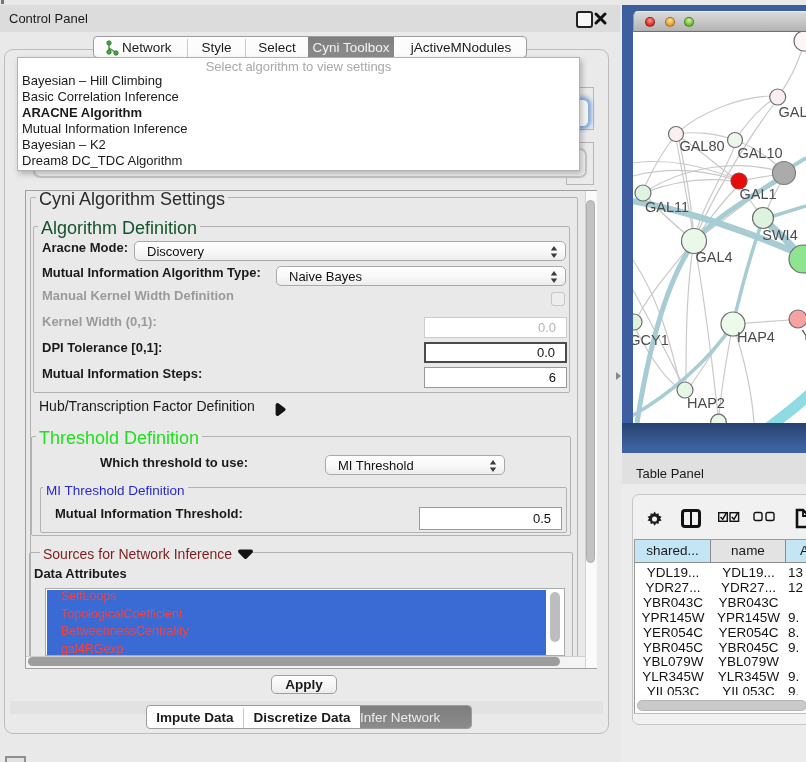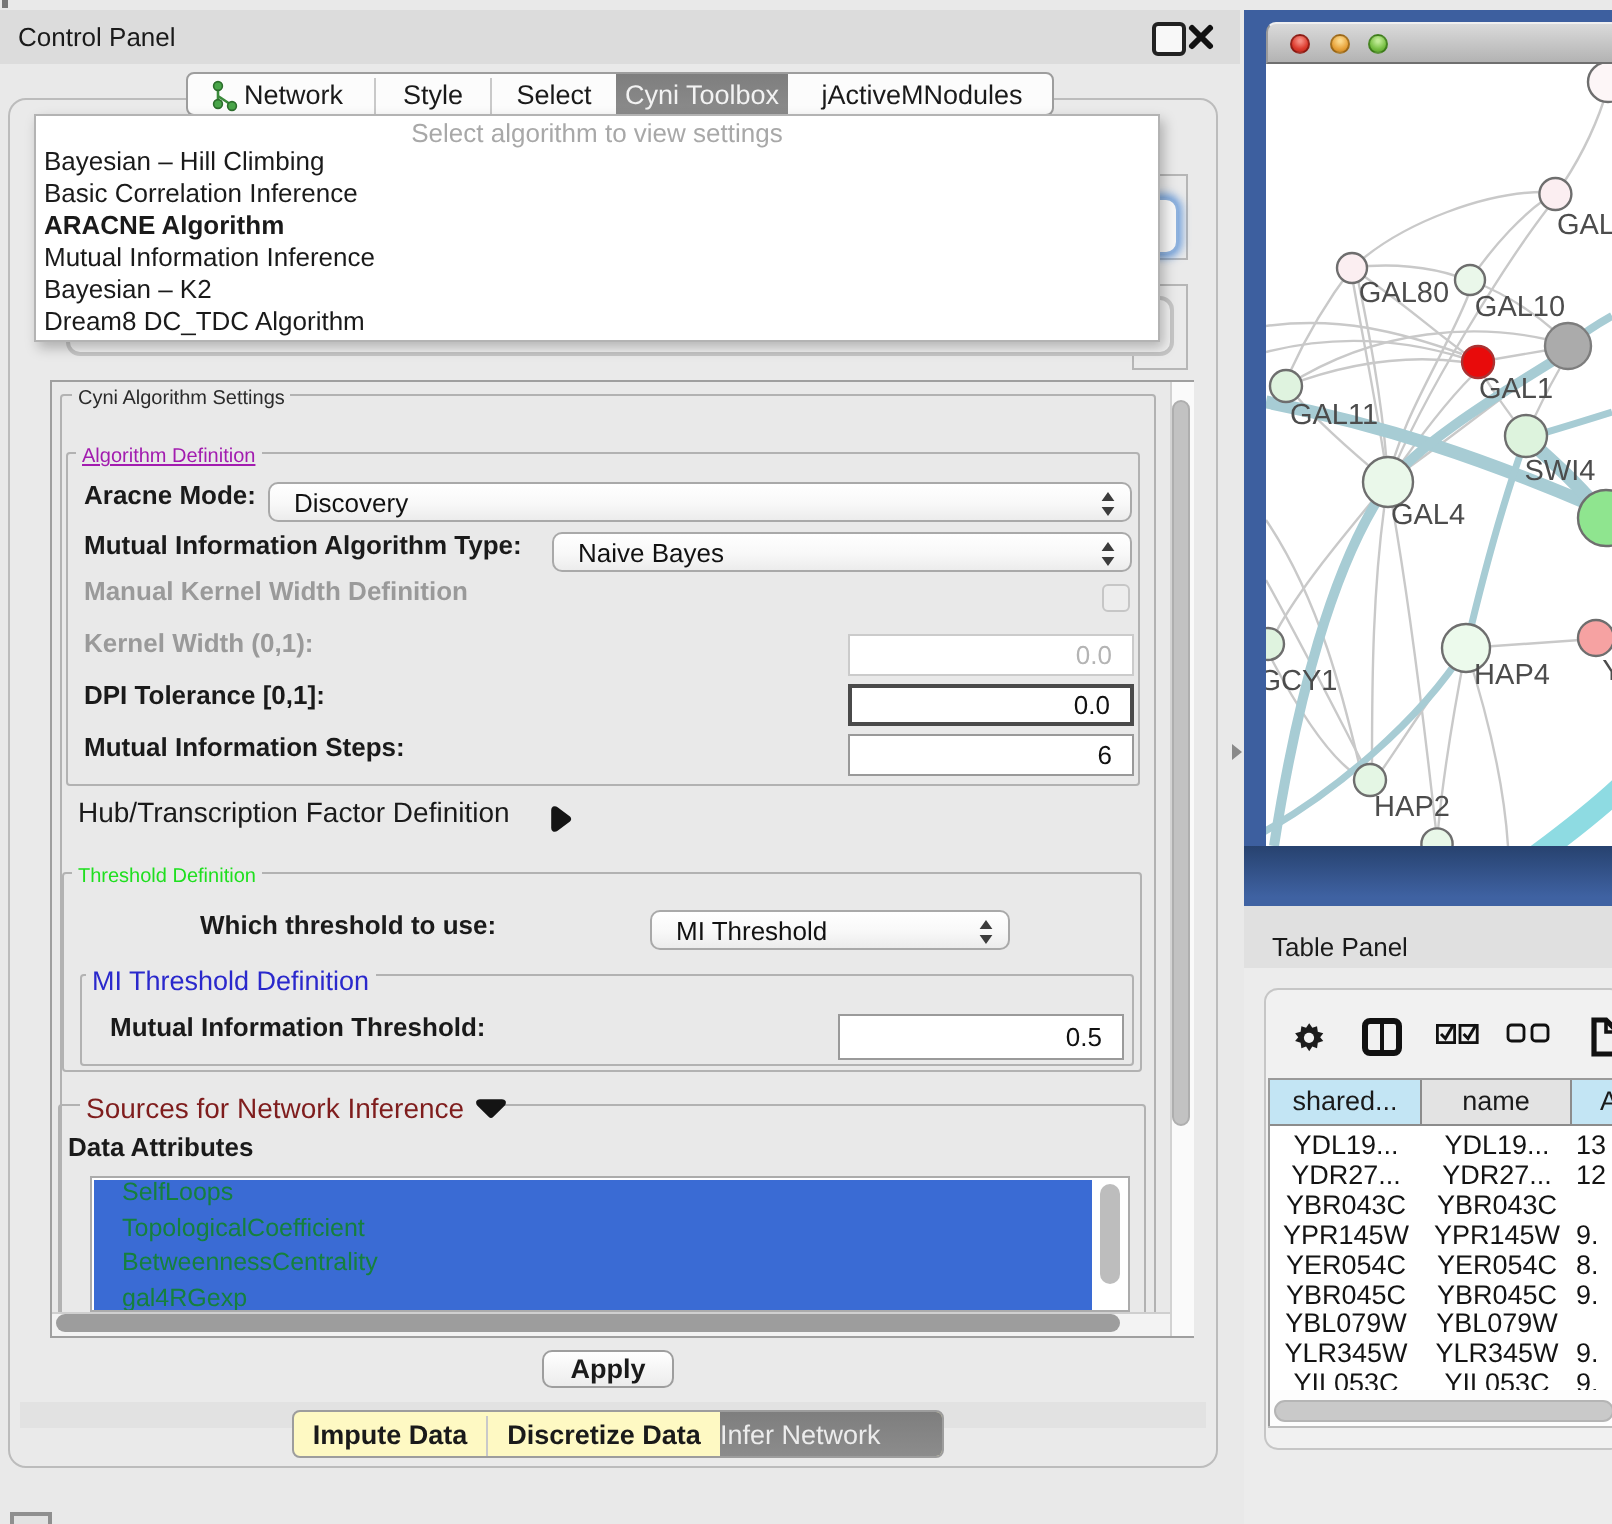--- a/index.html
+++ b/index.html
@@ -8,21 +8,21 @@
   .abs{position:absolute;}
   .b13{font-size:13px;font-weight:bold;}
   .p13{font-size:13px;}
   .gray{color:#9a9a9a;}
   .combo{position:absolute;height:21px;border:1px solid #a9a9a9;border-radius:5px;
          background:linear-gradient(#ffffff,#f8f8f8 55%,#ececec);box-sizing:border-box;}
   .combo .ct{position:absolute;left:12px;top:0;line-height:20px;font-size:13px;color:#111;}
   .field{position:absolute;height:21px;background:#fff;box-sizing:border-box;
          font-size:13px;text-align:right;line-height:19px;padding-right:10px;}
   .grp{position:absolute;border:1px solid #b2b2b2;border-radius:2px;box-sizing:border-box;}
-  .gt{position:absolute;top:-7px;background:#e9e9e9;padding:0 3px;font-size:10px;line-height:17px;white-space:nowrap;}
+  .gt{position:absolute;top:-7px;background:#e9e9e9;padding:0 3px;font-size:18px;line-height:17px;white-space:nowrap;}
 </style>
 </head>
 <body>
 
 <div class="abs" style="left:1px;top:0;width:3px;height:4px;background:#777;"></div>
 <div class="abs" style="left:0;top:5px;width:620px;height:27px;background:#dcdcdc;">
   <div class="abs p13" style="left:9px;top:0;line-height:27px;">Control Panel</div>
   <div class="abs" style="left:576px;top:6px;width:13px;height:13px;border:2px solid #222;border-radius:3px;background:#f8f8f8;"></div>
   <svg class="abs" style="left:593px;top:6px;" width="15" height="15" viewBox="0 0 15 15">
     <path d="M3 3 L12 12 M12 3 L3 12" stroke="#111" stroke-width="3" stroke-linecap="round"></path>
@@ -64,21 +64,21 @@
   <div class="abs p13" style="left:4px;top:95px;line-height:16px;">Dream8 DC_TDC Algorithm</div>
 </div>
 
 <div class="abs" style="left:25px;top:190px;width:572px;height:479px;border:1px solid #9f9f9f;background:#e9e9e9;box-sizing:border-box;overflow:hidden;" id="viewport">
 
   <div class="grp" style="left:4px;top:6px;width:548px;height:462px;">
     <div class="gt" style="left:5px;color:#2b2b2b;">Cyni Algorithm Settings</div>
   </div>
 
   <div class="grp" style="left:7px;top:35px;width:537px;height:167px;">
-    <div class="gt" style="left:4px;color:#a21caf;text-decoration:underline;">Algorithm Definition</div>
+    <div class="gt" style="left:4px;color:#14532d;">Algorithm Definition</div>
   </div>
   <div class="abs b13" style="left:16px;top:49px;line-height:16px;">Aracne Mode:</div>
   <div class="combo" style="left:108px;top:50px;width:432px;height:20px;">
     <div class="ct">Discovery</div>
     <svg class="abs" style="right:7px;top:4px;" width="8" height="12" viewBox="0 0 8 12">
         <path d="M4 0 L7.2 4.5 L0.8 4.5 Z M4 12 L7.2 7.5 L0.8 7.5 Z" fill="#3c3c3c"></path>
       </svg>
   </div>
   <div class="abs b13" style="left:16px;top:74px;line-height:16px;">Mutual Information Algorithm Type:</div>
   <div class="combo" style="left:250px;top:75px;width:290px;height:20px;">
@@ -120,35 +120,35 @@
 
   <div class="grp" style="left:3px;top:361px;width:544px;height:200px;">
     <div class="gt" style="left:10px;color:#7f1d1d;font-size:14px;">Sources for Network Inference&nbsp;&nbsp;&nbsp;&nbsp;</div>
   </div>
   <svg class="abs" style="left:211px;top:358px;" width="18" height="10" viewBox="0 0 18 10">
       <path d="M1.2 1.5 Q0.8 2.8 1.6 3.8 L7.3 9.4 Q8.5 10.6 9.7 9.4 L15.4 3.8 Q16.2 2.8 15.8 1.5 Q15.3 0.6 14 0.6 L3 0.6 Q1.7 0.6 1.2 1.5 Z" fill="#141414"></path>
     </svg>
   <div class="abs b13" style="left:8px;top:375px;line-height:16px;">Data Attributes</div>
   <div class="abs" style="left:19px;top:397px;width:520px;height:68px;background:#fff;border:1px solid #ababab;box-sizing:border-box;overflow:hidden;">
     <div class="abs" style="left:1px;top:1px;width:499px;height:68px;background:#3a6bd4;"></div>
-    <div class="abs" style="left:15px;top:-1px;line-height:17.6px;font-size:12.5px;color:#15803d;">SelfLoops<br>TopologicalCoefficient<br>BetweennessCentrality<br>gal4RGexp</div>
+    <div class="abs" style="left:15px;top:-1px;line-height:17.6px;font-size:12.5px;color:#ef4444;">SelfLoops<br>TopologicalCoefficient<br>BetweennessCentrality<br>gal4RGexp</div>
     <div class="abs" style="left:504px;top:3px;width:10px;height:50px;border-radius:5px;background:#bdbdbd;"></div>
   </div>
 
   <div class="abs" style="left:0;top:465px;width:570px;height:12px;background:#f3f3f3;border-top:1px solid #cfcfcf;"></div>
   <div class="abs" style="left:2px;top:466px;width:532px;height:9px;border-radius:5px;background:#9d9d9d;"></div>
 </div>
 
 <div class="abs" style="left:585px;top:191px;width:11px;height:477px;background:#fafafa;border-left:1px solid #d2d2d2;"></div>
 <div class="abs" style="left:586px;top:200px;width:9px;height:363px;border-radius:5px;background:#c2c2c2;border:1px solid #aeaeae;box-sizing:border-box;"></div>
 
 <div class="abs" style="left:271px;top:675px;width:66px;height:19px;border:1px solid #9e9e9e;border-radius:5px;background:linear-gradient(#ffffff,#ececec);text-align:center;line-height:18px;font-size:13.5px;font-weight:bold;box-sizing:border-box;">Apply</div>
 
 <div class="abs" style="left:10px;top:701px;width:593px;height:13px;background:rgba(0,0,0,0.03);"></div>
-<div class="abs" style="left:146px;top:705px;width:326px;height:24px;background:#fef9c3;border:1px solid #9d9d9d;border-radius:4px;box-sizing:border-box;overflow:hidden;">
+<div class="abs" style="left:146px;top:705px;width:326px;height:24px;background:#ffffff;border:1px solid #9d9d9d;border-radius:4px;box-sizing:border-box;overflow:hidden;">
   <div class="abs" style="left:0;top:0;width:96px;height:24px;text-align:center;line-height:23px;font-size:13.5px;font-weight:bold;">Impute Data</div>
   <div class="abs" style="left:96px;top:2px;width:1px;height:20px;background:#c9c9c9;"></div>
   <div class="abs" style="left:97px;top:0;width:116px;height:24px;text-align:center;line-height:23px;font-size:13.5px;font-weight:bold;">Discretize Data</div>
   <div class="abs" style="left:213px;top:0;width:113px;height:24px;background:linear-gradient(#7e7e7e,#8d8d8d);color:#ececec;text-align:left;line-height:23px;font-size:13.5px;">Infer Network</div>
 </div>
 
 <div class="abs" style="left:622px;top:5px;width:184px;height:448px;background:#3d5f9f;"></div>
 <div class="abs" style="left:622px;top:423px;width:184px;height:30px;background:linear-gradient(#27426f,#3f62a2 85%);"></div>
 <div class="abs" style="left:633px;top:11px;width:173px;height:21px;background:linear-gradient(#dadada,#b3b3b3);border-bottom:1px solid #6f6f6f;border-top:1px solid #efefef;border-left:1px solid #9a9a9a;border-top-left-radius:5px;box-sizing:border-box;">
   <div class="abs" style="left:11px;top:5px;width:10px;height:10px;border-radius:50%;background:radial-gradient(circle at 50% 30%,#f58b80 10%,#dc3a2d 60%,#b0251a);border:1px solid rgba(90,10,5,0.55);box-sizing:border-box;"></div>

